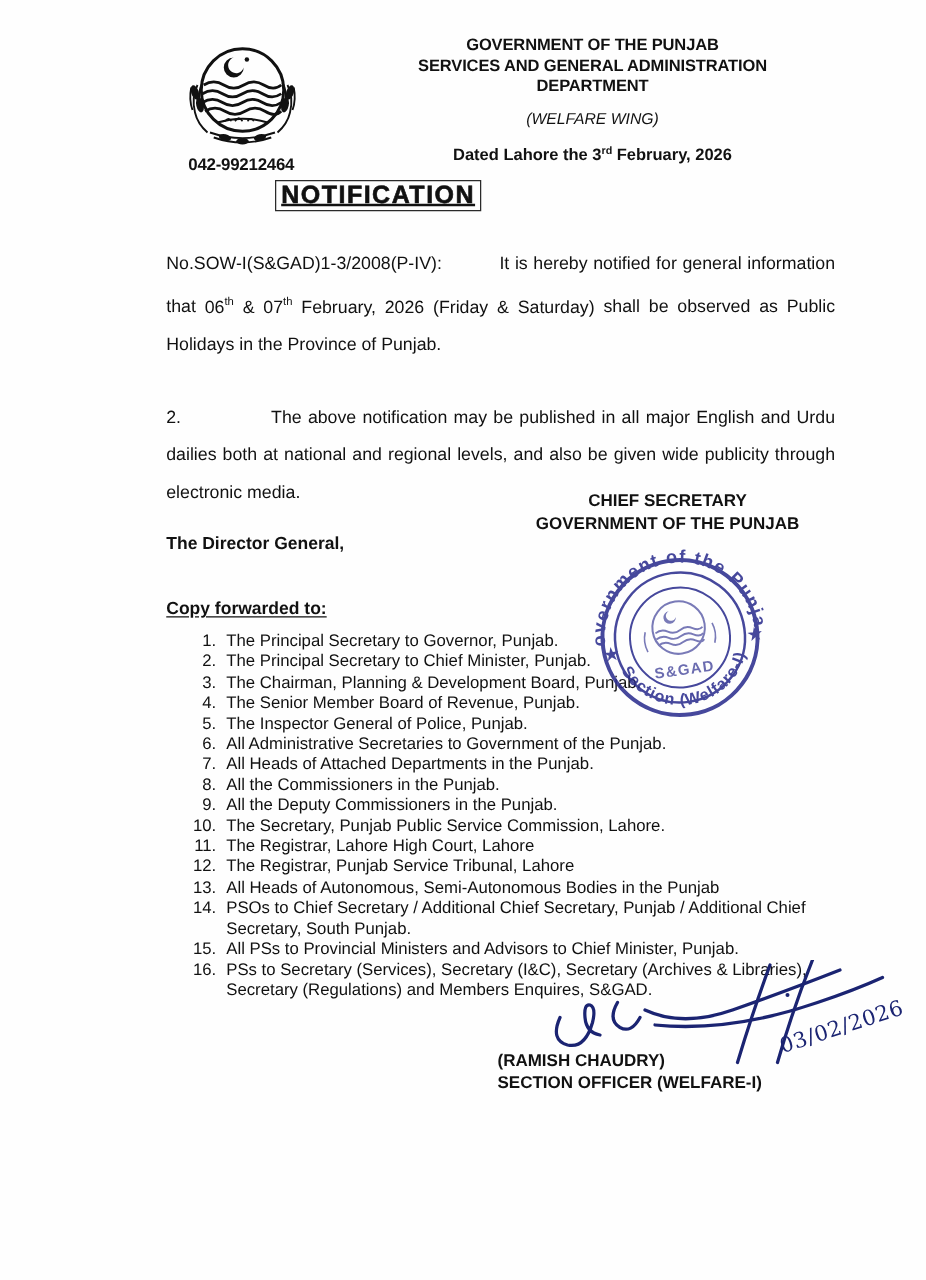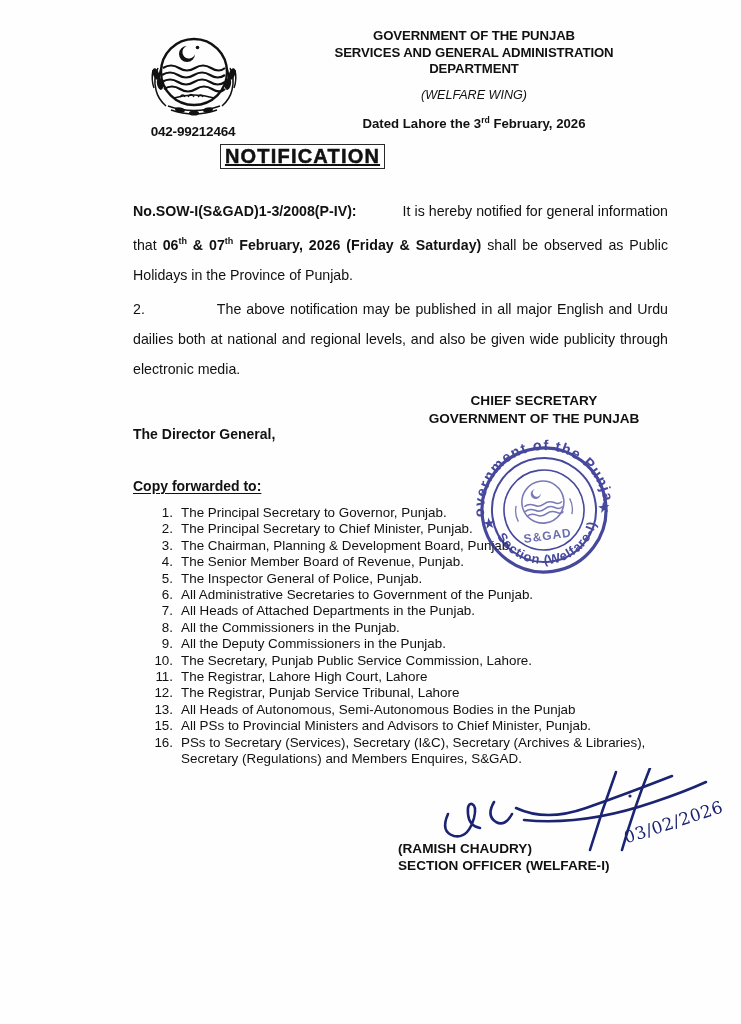--- a/index.html
+++ b/index.html
@@ -97,22 +97,22 @@
     top: 196px;
     width: 535px;
   }
   p.para {
     margin: 0;
     font-size: 14.2px;
     line-height: 30px;
     text-align: justify;
     text-justify: inter-word;
   }
-  p.para2 { margin-top: 4px; }
-  .bold { font-weight: bold; margin-top: 36px; }
+  p.para2 { margin-top: 28px; }
+  .bold { font-weight: normal; margin-top: 36px; }
   .para sup { font-size: 9px; }
   .gap-wide { display: inline-block; width: 46px; }
   .gap-num { display: inline-block; width: 72px; }
 
   
   .cs-block {
     position: absolute;
     left: 400px;
     top: 392px;
     width: 268px;
@@ -282,20 +282,21 @@
     <div class="li"><span class="num">4.</span><span>The Senior Member Board of Revenue, Punjab.</span></div>
     <div class="li"><span class="num">5.</span><span>The Inspector General of Police, Punjab.</span></div>
     <div class="li"><span class="num">6.</span><span>All Administrative Secretaries to Government of the Punjab.</span></div>
     <div class="li"><span class="num">7.</span><span>All Heads of Attached Departments in the Punjab.</span></div>
     <div class="li"><span class="num">8.</span><span>All the Commissioners in the Punjab.</span></div>
     <div class="li"><span class="num">9.</span><span>All the Deputy Commissioners in the Punjab.</span></div>
     <div class="li"><span class="num">10.</span><span>The Secretary, Punjab Public Service Commission, Lahore.</span></div>
     <div class="li"><span class="num">11.</span><span>The Registrar, Lahore High Court, Lahore</span></div>
     <div class="li"><span class="num">12.</span><span>The Registrar, Punjab Service Tribunal, Lahore</span></div>
     <div class="li"><span class="num">13.</span><span>All Heads of Autonomous, Semi-Autonomous Bodies in the Punjab</span></div>
+    <div class="li"><span class="num">14.</span><span>PSOs to Chief Secretary / Additional Chief Secretary, Punjab / Additional Chief Secretary, South Punjab.</span></div>
     <div class="li"><span class="num">15.</span><span>All PSs to Provincial Ministers and Advisors to Chief Minister, Punjab.</span></div>
     <div class="li"><span class="num">16.</span><span>PSs to Secretary (Services), Secretary (I&amp;C), Secretary (Archives &amp; Libraries), Secretary (Regulations) and Members Enquires, S&amp;GAD.</span></div>
   </div>
 
   <div class="seal">
     <svg viewBox="0 0 164 164" width="164" height="164">
       <defs>
         <path id="arcTop" d="M 22 82 A 60 60 0 0 1 142 82"></path>
         <path id="arcBot" d="M 28 82 A 54 54 0 0 0 136 82"></path>
       </defs>

